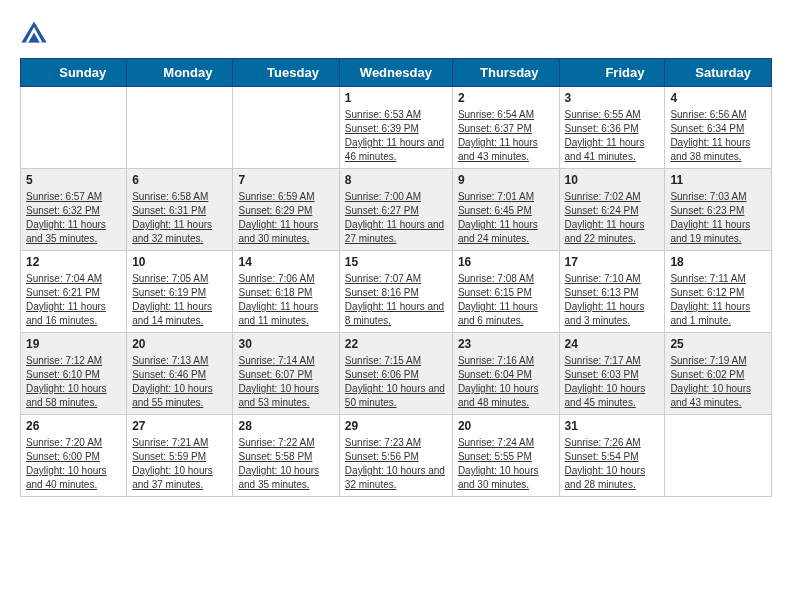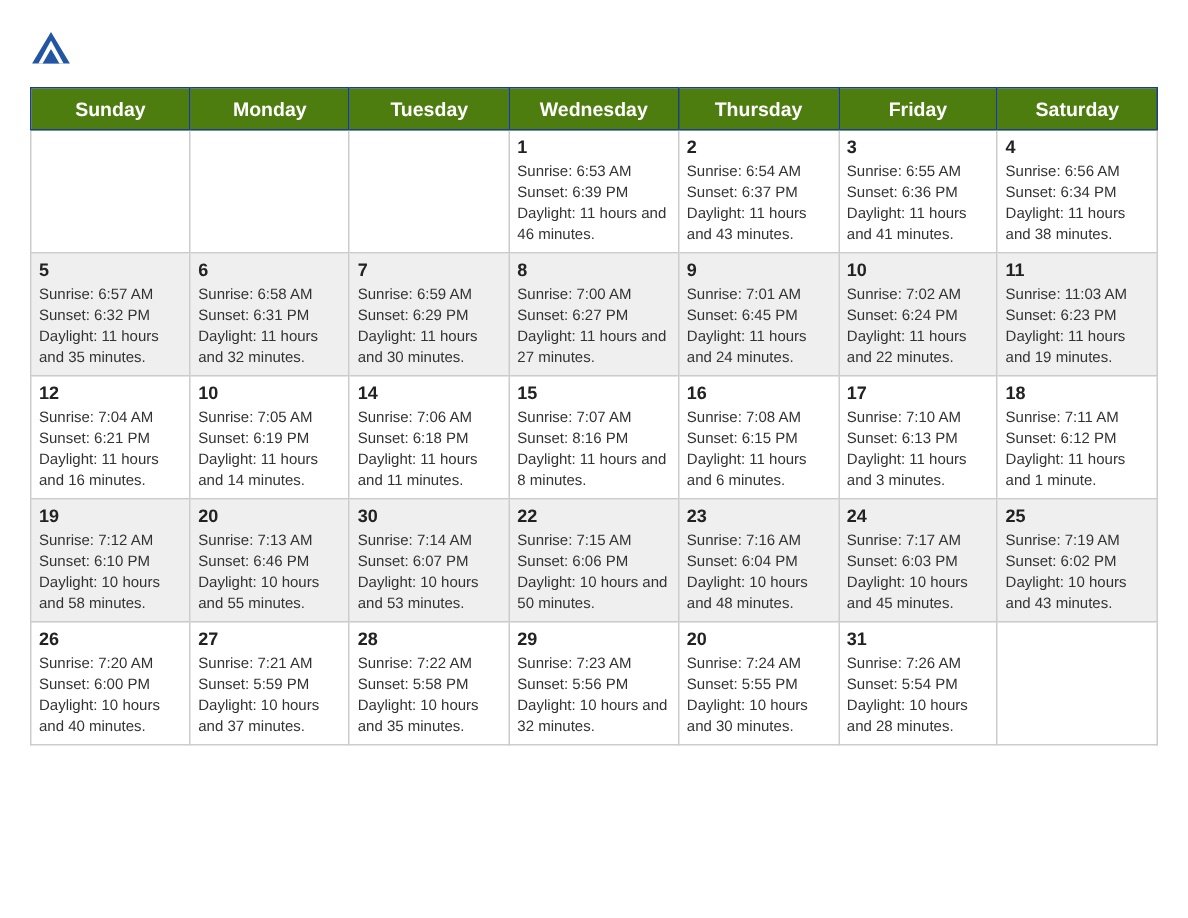--- a/index.html
+++ b/index.html
@@ -42,25 +42,25 @@
     .location {
       font-size: 14px;
       color: #444;
     }
     .calendar {
       width: 100%;
       border-collapse: collapse;
       border: 1px solid #ccc;
     }
     .calendar th {
-      background: #4d7c0f;
+      background: #0369a1;
       color: #fff;
       font-size: 13px;
       padding: 6px 20px;
-      text-align: center;
+      text-align: right;
       border: 1px solid #1a4080;
     }
     .calendar td {
       width: 107px;
       vertical-align: top;
       border: 1px solid #ccc;
       padding: 4px 5px;
       font-size: 10.5px;
       color: #333;
       background: #fff;
@@ -72,20 +72,21 @@
     .day-number {
       font-weight: bold;
       font-size: 12px;
       margin-bottom: 3px;
       color: #222;
     }
     .day-info {
       font-size: 10px;
       line-height: 1.4;
       color: #333;
+      text-decoration: underline;
     }
     .empty {
       background: #f9f9f9;
     }
     .calendar tr:nth-child(odd) td {
       background: #fff;
     }
     .calendar tr:nth-child(even) td {
       background: #efefef;
     }
@@ -198,21 +199,21 @@
         </td>
         <td>
           <div class="day-number">10</div>
           <div class="day-info">Sunrise: 7:02 AM
 Sunset: 6:24 PM
 Daylight: 11 hours
 and 22 minutes.</div>
         </td>
         <td>
           <div class="day-number">11</div>
-          <div class="day-info">Sunrise: 11:03 AM
+          <div class="day-info">Sunrise: 7:03 AM
 Sunset: 6:23 PM
 Daylight: 11 hours
 and 19 minutes.</div>
         </td>
       </tr>
       <tr class="week-row-odd">
         <td>
           <div class="day-number">12</div>
           <div class="day-info">Sunrise: 7:04 AM
 Sunset: 6:21 PM

